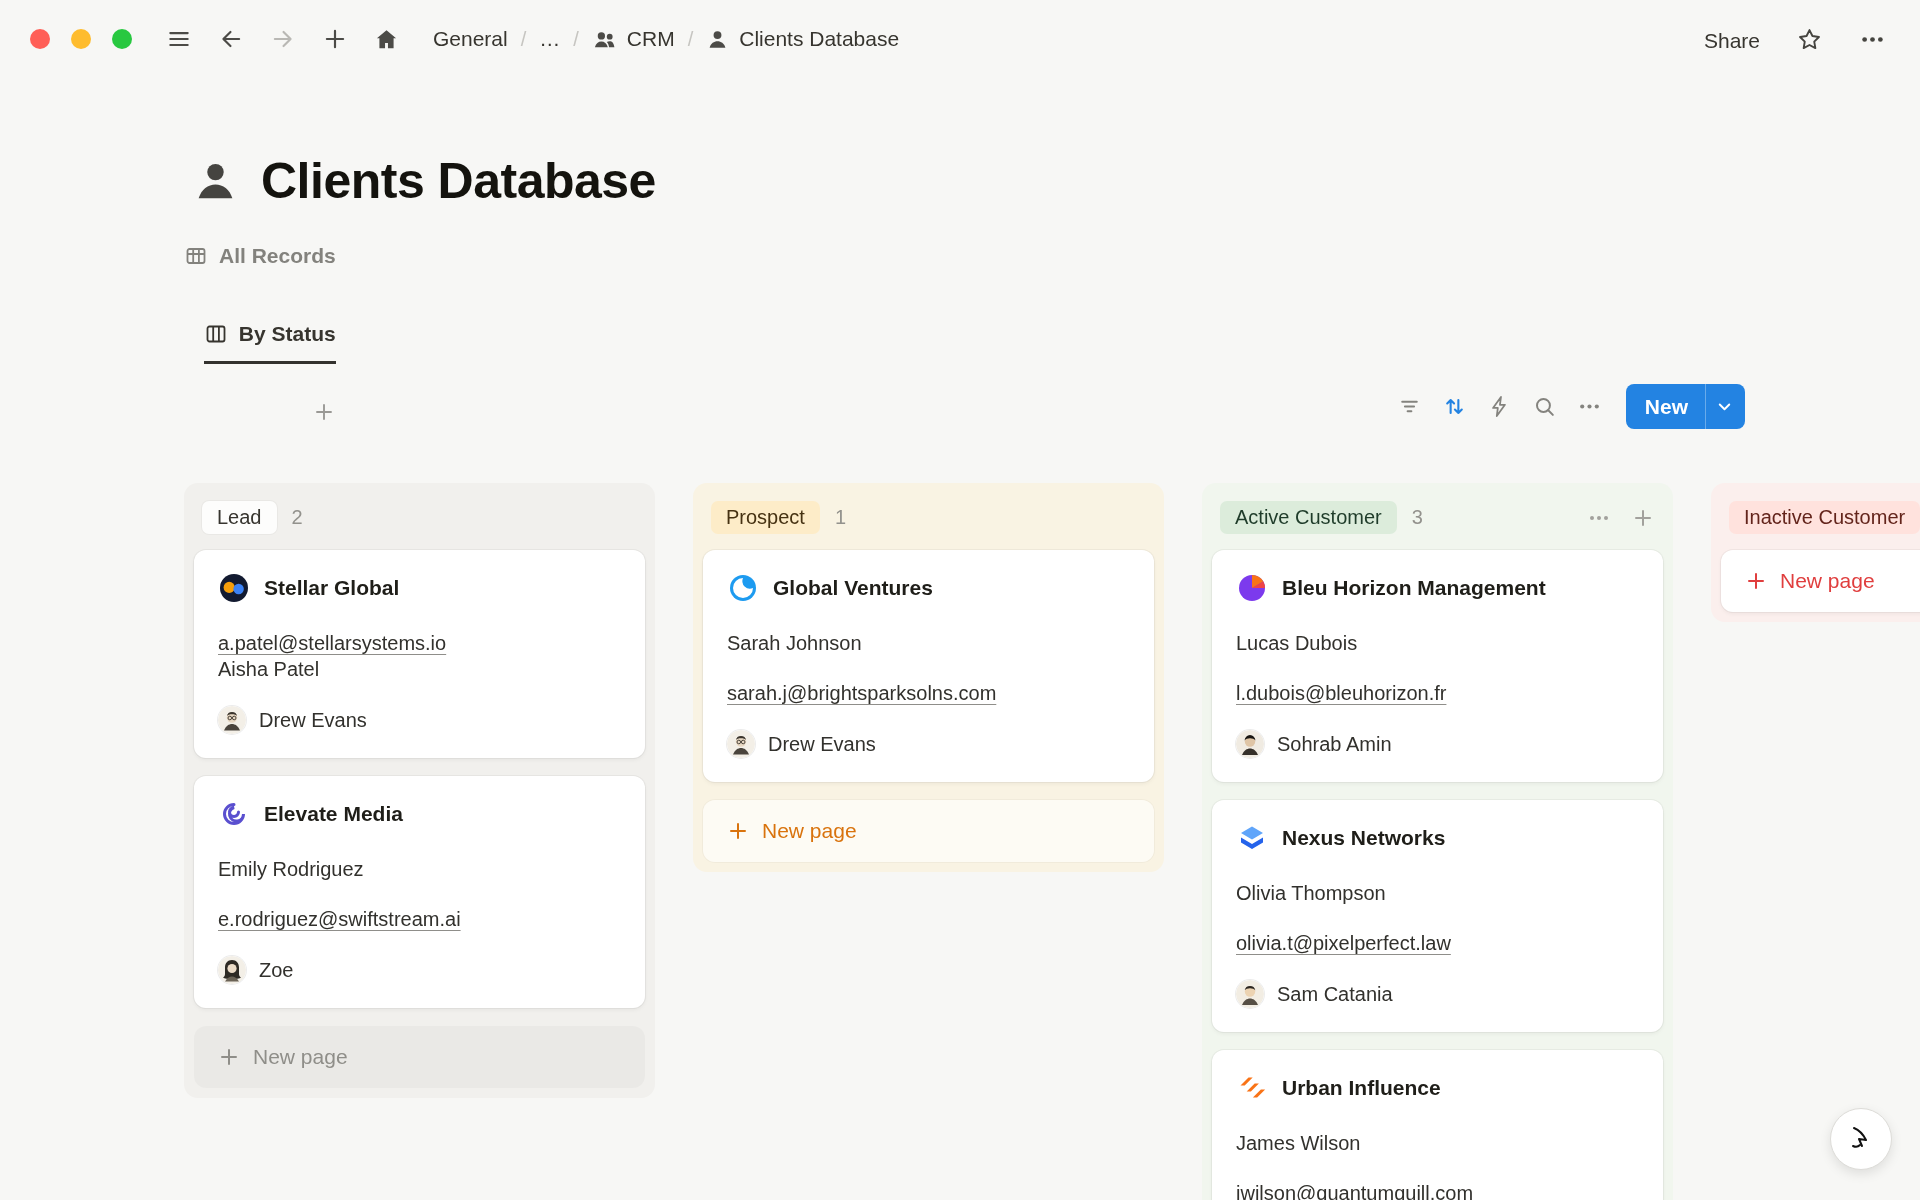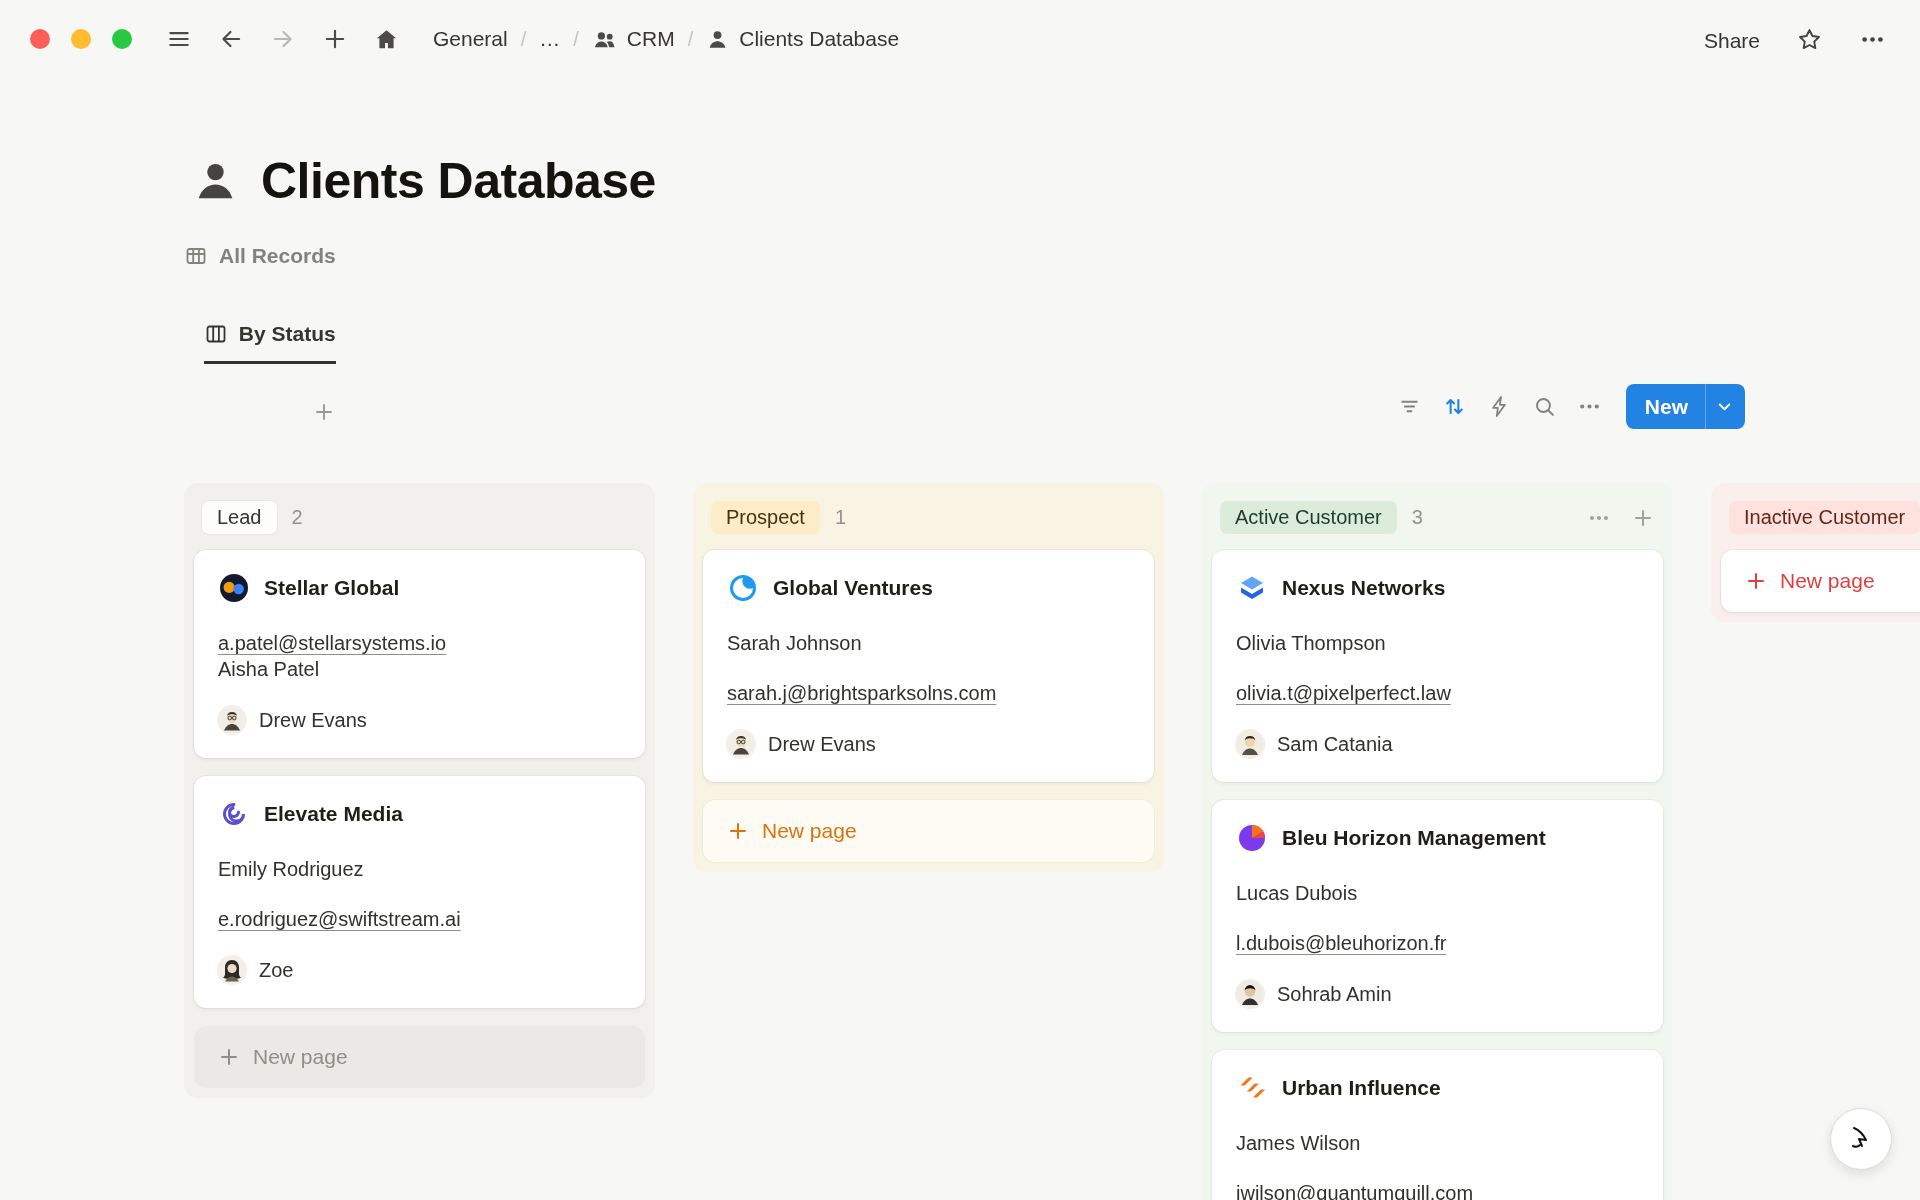--- a/index.html
+++ b/index.html
@@ -410,20 +410,46 @@
                 </svg>
             </span>
           </button>
         </span>
       </div>
 
       <button class="card">
         <div class="card-title">
           <span class="cicon">
             <svg width="32" height="32" viewBox="0 0 32 32">
+                <circle cx="16" cy="16" r="13" fill="#7c3aed"></circle>
+                <path d="M16 16V3a13 13 0 0 1 11.3 6.6z" fill="#f97316"></path>
+                <path d="M16 16 27.3 9.6A13 13 0 0 1 29 16z" fill="#ef4444"></path>
+              </svg>
+          </span>
+          <span class="cname">Bleu Horizon Management</span>
+        </div>
+        <div class="crow first">Lucas Dubois</div>
+        <div class="crow"><span class="email-text">l.dubois@bleuhorizon.fr</span></div>
+        <div class="crow owner">
+          <span class="avatar">
+            <svg width="28" height="28" viewBox="0 0 28 28">
+                <circle cx="14" cy="14" r="14" fill="#f0ebe2"></circle>
+                <path d="M6 25c1.8-4.5 5-6.5 8-6.5s6.2 2 8 6.5z" fill="#35302a"></path>
+                <circle cx="14" cy="11.5" r="5.2" fill="#dfc5a6"></circle>
+                <path d="M8.6 10.5a5.4 5.4 0 0 1 10.8 0C17.6 7.4 10.4 7.4 8.6 10.5z" fill="#181512"></path>
+              </svg>
+          </span>
+          <span>Sohrab Amin</span>
+        </div>
+      </button>
+
+      <button class="card">
+        <div class="card-title">
+          <span class="cicon">
+            <svg width="32" height="32" viewBox="0 0 32 32">
                 <path d="M16 4.5 27 11 16 17.5 5 11z" fill="#60a5fa"></path>
                 <path d="M5 15.5 16 22l11-6.5v5L16 27 5 20.5z" fill="#2563eb"></path>
               </svg>
           </span>
           <span class="cname">Nexus Networks</span>
         </div>
         <div class="crow first">Olivia Thompson</div>
         <div class="crow"><span class="email-text">olivia.t@pixelperfect.law</span></div>
         <div class="crow owner">
           <span class="avatar">
@@ -434,46 +460,20 @@
                 <path d="M8.7 10.3a5.4 5.4 0 0 1 10.6 0c-1.7-2.7-8.9-2.7-10.6 0z" fill="#2c2620"></path>
               </svg>
           </span>
           <span>Sam Catania</span>
         </div>
       </button>
 
       <button class="card">
         <div class="card-title">
           <span class="cicon">
-            <svg width="32" height="32" viewBox="0 0 32 32">
-                <circle cx="16" cy="16" r="13" fill="#7c3aed"></circle>
-                <path d="M16 16V3a13 13 0 0 1 11.3 6.6z" fill="#f97316"></path>
-                <path d="M16 16 27.3 9.6A13 13 0 0 1 29 16z" fill="#ef4444"></path>
-              </svg>
-          </span>
-          <span class="cname">Bleu Horizon Management</span>
-        </div>
-        <div class="crow first">Lucas Dubois</div>
-        <div class="crow"><span class="email-text">l.dubois@bleuhorizon.fr</span></div>
-        <div class="crow owner">
-          <span class="avatar">
-            <svg width="28" height="28" viewBox="0 0 28 28">
-                <circle cx="14" cy="14" r="14" fill="#f0ebe2"></circle>
-                <path d="M6 25c1.8-4.5 5-6.5 8-6.5s6.2 2 8 6.5z" fill="#35302a"></path>
-                <circle cx="14" cy="11.5" r="5.2" fill="#dfc5a6"></circle>
-                <path d="M8.6 10.5a5.4 5.4 0 0 1 10.8 0C17.6 7.4 10.4 7.4 8.6 10.5z" fill="#181512"></path>
-              </svg>
-          </span>
-          <span>Sohrab Amin</span>
-        </div>
-      </button>
-
-      <button class="card">
-        <div class="card-title">
-          <span class="cicon">
             <svg width="32" height="32" viewBox="0 0 32 32" fill="#f97316">
                 <path d="M4.5 13.5l8-8h4.2l-8 8z"></path>
                 <path d="M10.7 19.5l8-8h4.2l-8 8z"></path>
                 <path d="M16.9 25.5l8-8h4.2l-8 8z"></path>
               </svg>
           </span>
           <span class="cname">Urban Influence</span>
         </div>
         <div class="crow first">James Wilson</div>
         <div class="crow"><span class="email-text">jwilson@quantumquill.com</span></div>

